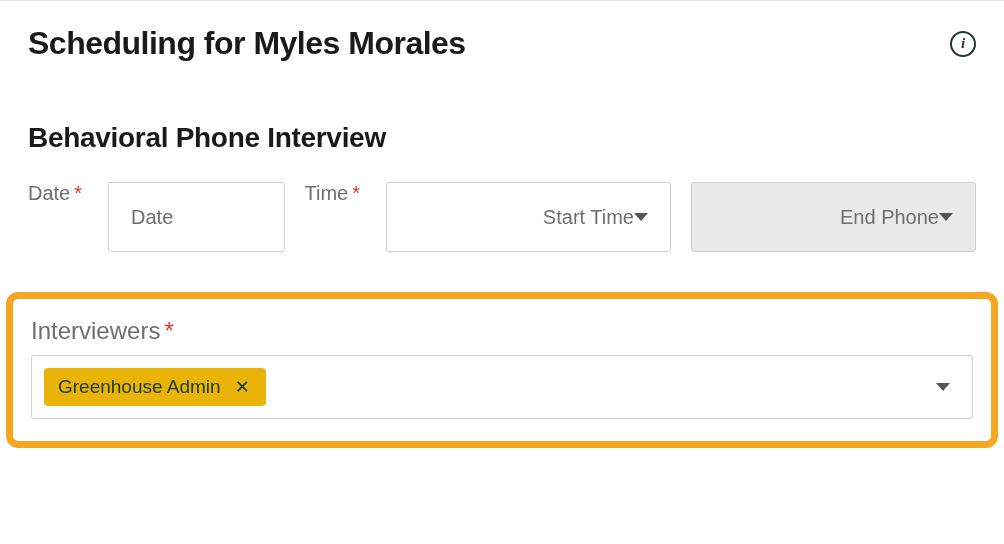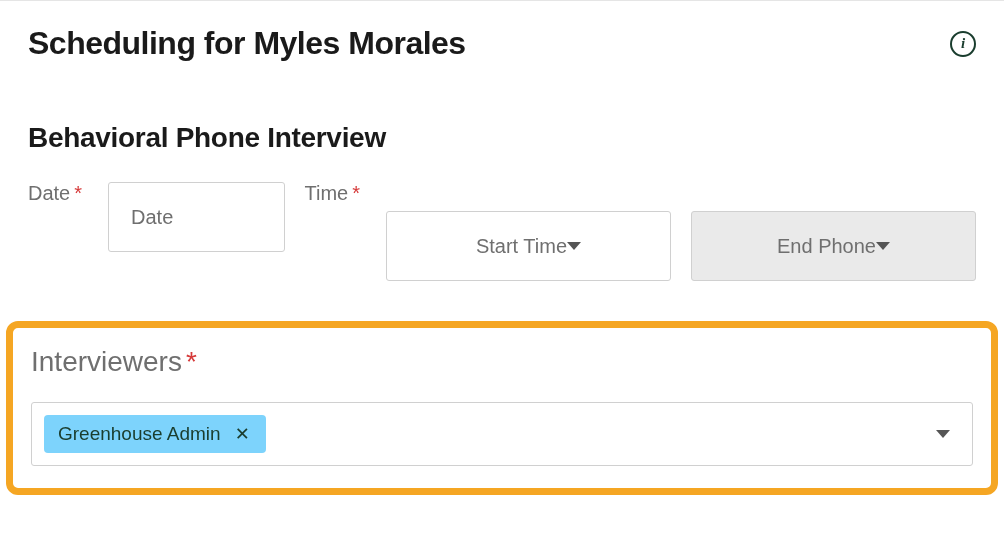--- a/index.html
+++ b/index.html
@@ -97,59 +97,58 @@
       padding: 0 22px;
       font-size: 20px;
       color: #6f6f6f;
       background: #fff;
       cursor: pointer;
     }
     .input-box.date-input {
       width: 100%;
     }
     .input-box.dropdown {
-      justify-content: center;
+      justify-content: flex-end;
       width: 285px;
-      margin-top: 29px;
     }
     .input-box.disabled {
       background: #eaeaea;
       color: #6f6f6f;
     }
     .caret-icon {
       width: 0;
       height: 0;
       border-left: 7px solid transparent;
       border-right: 7px solid transparent;
       border-top: 8px solid #555;
     }
     .highlight-box {
       margin: 40px 6px 0 6px;
       border: 7px solid #f5a623;
       border-radius: 12px;
       padding: 18px 18px 22px 18px;
     }
     .interviewers-label {
-      font-size: 28px;
-      color: #6f6f6f;
-      margin-bottom: 24px;
+      font-size: 24px;
+      color: #6f6f6f;
+      margin-bottom: 10px;
     }
     .multi-select {
       border: 1px solid #d0d0d0;
       border-radius: 3px;
       min-height: 64px;
       display: flex;
       align-items: center;
       padding: 0 22px 0 12px;
       justify-content: space-between;
       cursor: pointer;
       background: #fff;
     }
     .chip {
-      background: #7dd3fc;
+      background: #eab308;
       border-radius: 4px;
       padding: 8px 14px;
       display: inline-flex;
       align-items: center;
       gap: 12px;
       font-size: 19px;
       color: #1a3d2e;
     }
     .chip-remove {
       font-size: 18px;

